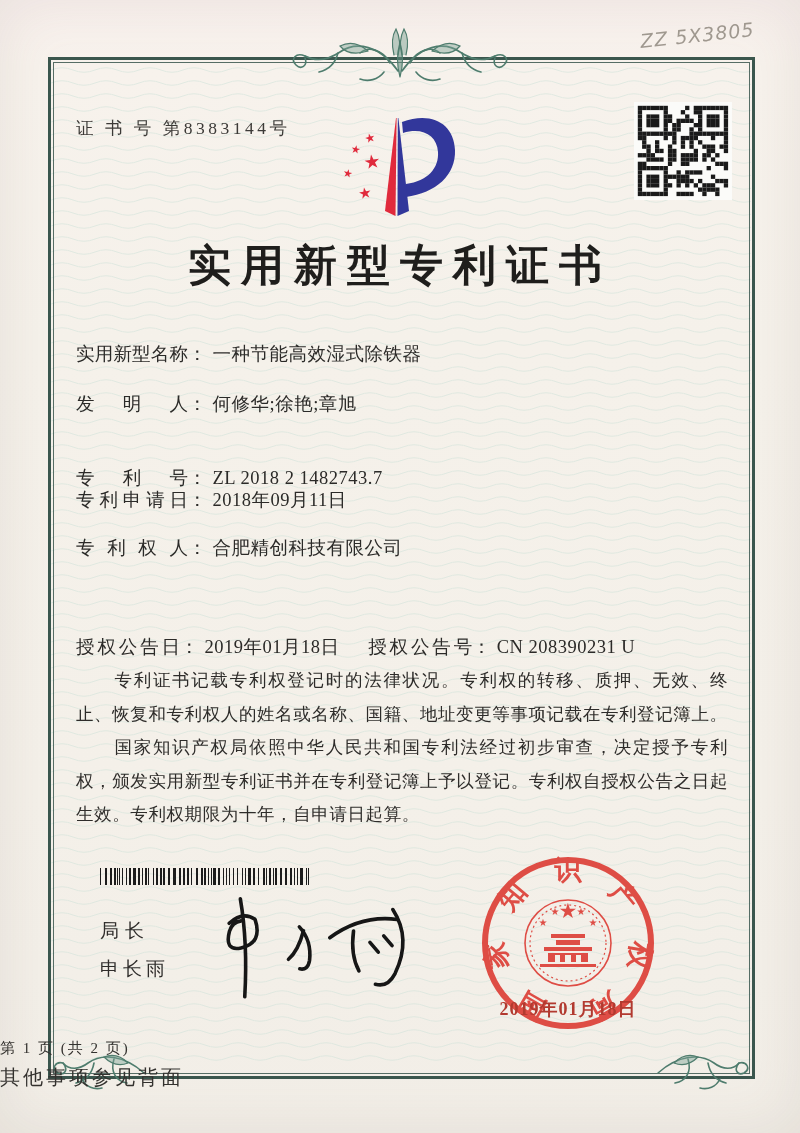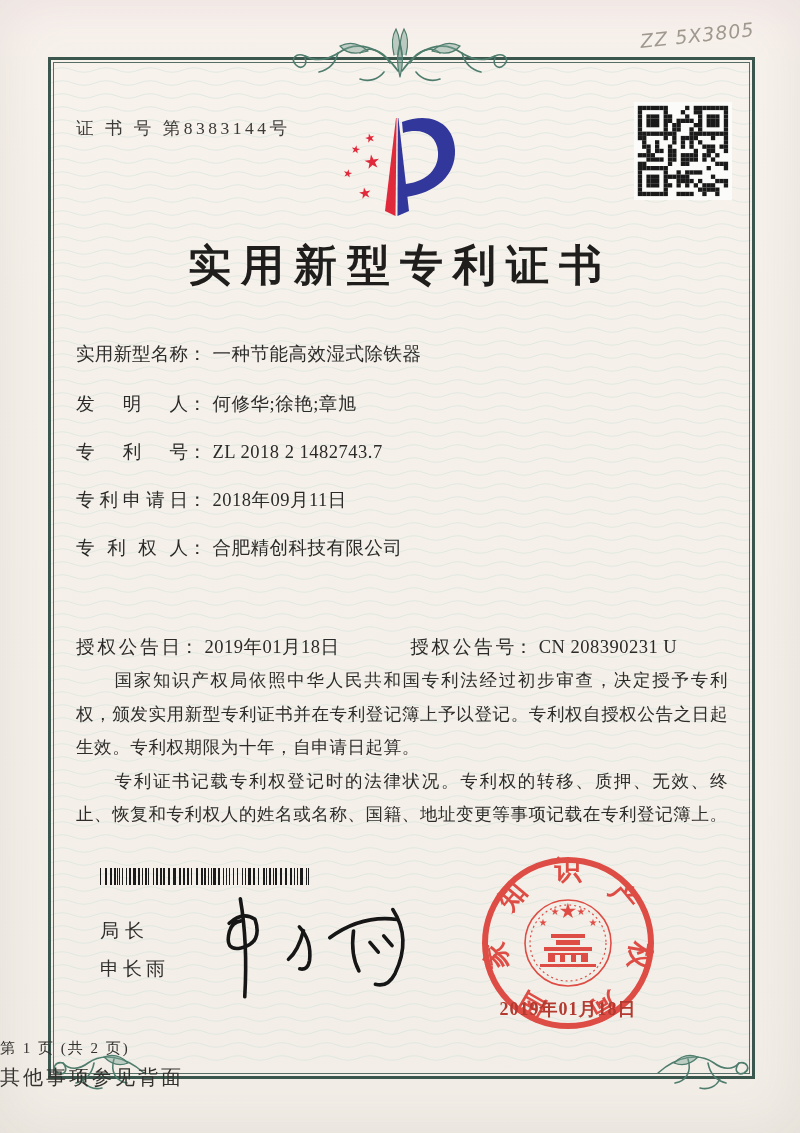--- a/index.html
+++ b/index.html
@@ -30,21 +30,21 @@
   #qr{left:634px;top:102px}
   #title{left:0;right:0;top:237px;text-align:center;font-size:43px;letter-spacing:10px;
     font-weight:700;color:#1f1e1c}
   
   .field{position:absolute;left:76px;width:650px;font-size:18.5px;line-height:27px;color:#2b2a28;white-space:nowrap}
   .flabel{display:inline-block;width:112px;text-align:justify;text-align-last:justify;vertical-align:top}
   .colon{vertical-align:top;margin-right:6px}
   .fvalue{display:inline-block;vertical-align:top;letter-spacing:.5px}
   #field-address .fvalue{width:505px;white-space:normal}
   #field-address{white-space:normal}
-  #grant-row .pair2{margin-left:66px}
+  #grant-row .pair2{margin-left:24px}
   #grant-row .flabel{width:104px}
   
   #paragraphs{left:76px;top:664px;width:652px}
   #paragraphs p{margin:0;font-size:17.5px;line-height:33.5px;text-indent:2.2em;
     text-align:justify;letter-spacing:.6px;color:#2e2c2a}
   
   #barcode{left:100px;top:868px}
   
   #sig-title{left:100px;top:918px;font-size:19px;letter-spacing:6px}
   #sig-name{left:100px;top:956px;font-size:19px;letter-spacing:4px}
@@ -361,37 +361,37 @@
   </svg>
 
   <div id="title" class="abs">实用新型专利证书</div>
 
   <div class="field" style="top:341px">
     <span class="flabel">实用新型名称</span><span class="colon">：</span><span class="fvalue">一种节能高效湿式除铁器</span>
   </div>
   <div class="field" style="top:391px">
     <span class="flabel">发明人</span><span class="colon">：</span><span class="fvalue">何修华;徐艳;章旭</span>
   </div>
-  <div class="field" style="top:439px">
+  <div class="field" style="top:465px">
     <span class="flabel">专利号</span><span class="colon">：</span><span class="fvalue">ZL 2018 2 1482743.7</span>
   </div>
   <div class="field" style="top:487px">
     <span class="flabel">专利申请日</span><span class="colon">：</span><span class="fvalue">2018年09月11日</span>
   </div>
   <div class="field" style="top:535px">
     <span class="flabel">专利权人</span><span class="colon">：</span><span class="fvalue">合肥精创科技有限公司</span>
   </div>
   <div class="field" id="grant-row" style="top:634px">
     <span><span class="flabel">授权公告日</span><span class="colon">：</span><span class="fvalue">2019年01月18日</span></span>
     <span class="pair2"><span class="flabel">授权公告号</span><span class="colon">：</span><span class="fvalue">CN 208390231 U</span></span>
   </div>
 
   <div id="paragraphs" class="abs">
+    <p>专利证书记载专利权登记时的法律状况。专利权的转移、质押、无效、终止、恢复和专利权人的姓名或名称、国籍、地址变更等事项记载在专利登记簿上。</p>
     <p>国家知识产权局依照中华人民共和国专利法经过初步审查，决定授予专利权，颁发实用新型专利证书并在专利登记簿上予以登记。专利权自授权公告之日起生效。专利权期限为十年，自申请日起算。</p>
-    <p>专利证书记载专利权登记时的法律状况。专利权的转移、质押、无效、终止、恢复和专利权人的姓名或名称、国籍、地址变更等事项记载在专利登记簿上。</p>
   </div>
 
   <svg id="barcode" class="abs" width="212" height="17">
     <g id="bcbars" fill="#1c1c1c">
         <rect x="0" y="0" width="1" height="17"></rect>
         <rect x="5" y="0" width="2" height="17"></rect>
         <rect x="10" y="0" width="2" height="17"></rect>
         <rect x="14" y="0" width="2" height="17"></rect>
         <rect x="17" y="0" width="1" height="17"></rect>
         <rect x="19" y="0" width="1" height="17"></rect>

